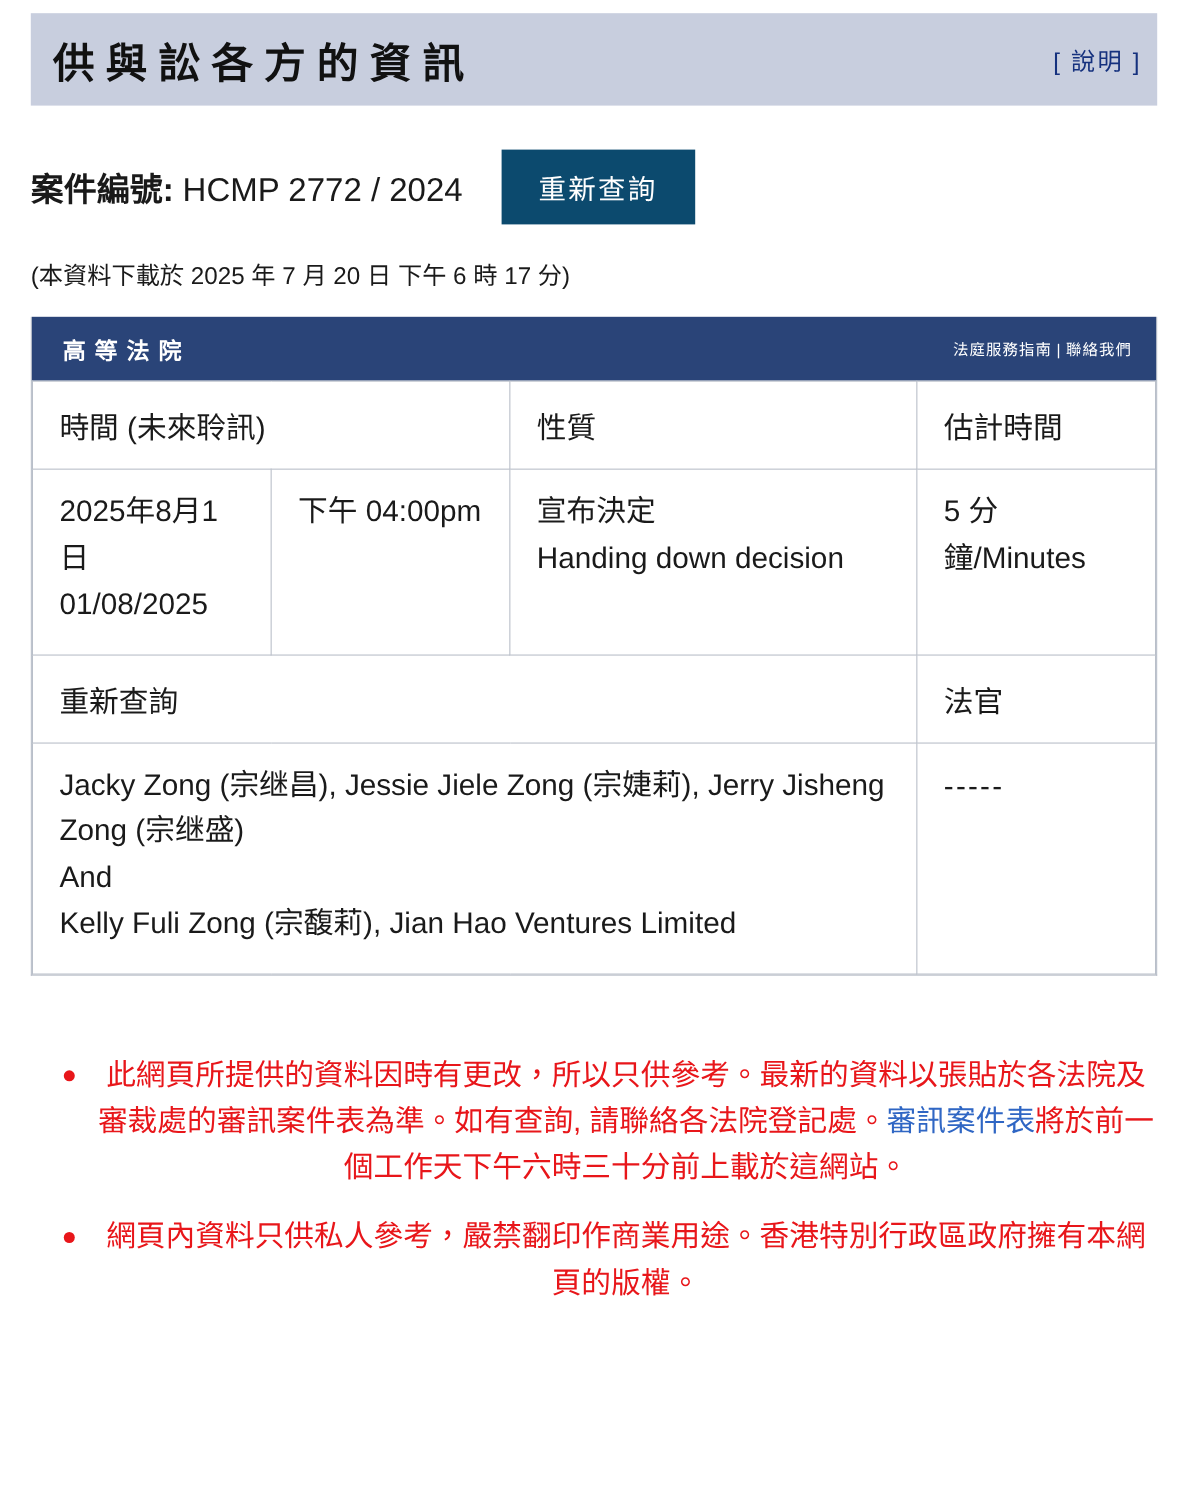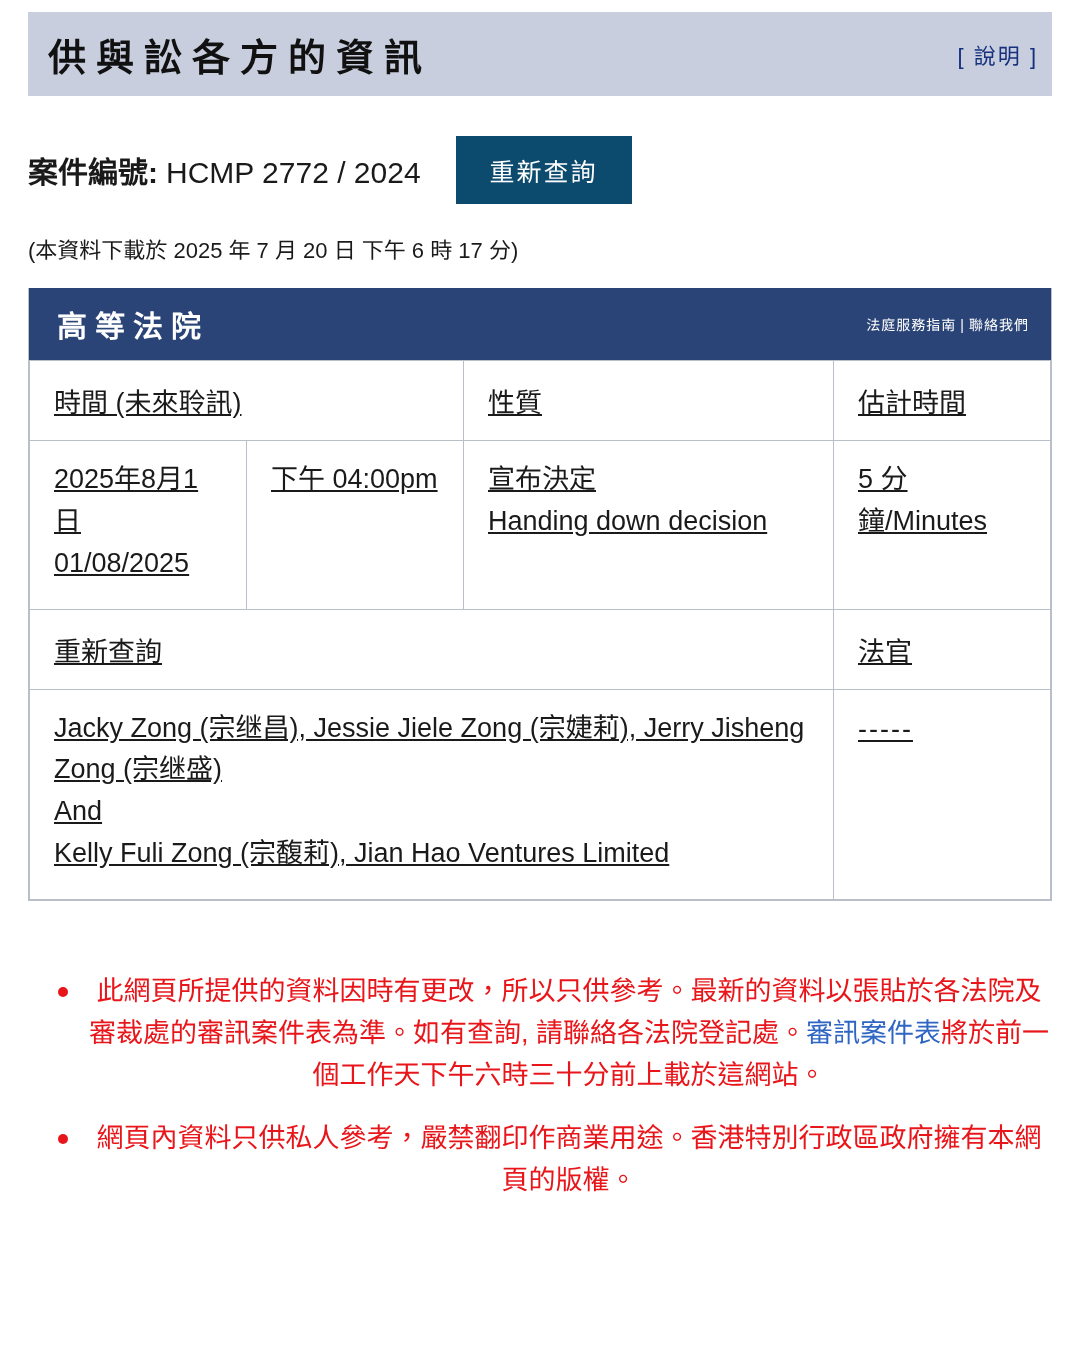--- a/index.html
+++ b/index.html
@@ -89,35 +89,34 @@
   }
   .court-header {
     background: #2a4478;
     color: #ffffff;
     display: flex;
     align-items: center;
     justify-content: space-between;
     padding: 14px 22px 14px 28px;
   }
   .court-header .court-name {
-    font-size: 30px;
+    font-size: 21px;
     font-weight: bold;
     letter-spacing: 8px;
   }
   .court-header .court-links {
     font-size: 14px;
     letter-spacing: 1px;
     white-space: nowrap;
   }
   .court-header .court-links .sep { padding: 0 4px; }
   table.listing {
     width: 100%;
     border-collapse: collapse;
     table-layout: fixed;
-    text-decoration: underline;
   }
   table.listing td, table.listing th {
     border: 1px solid #b9bfc9;
     vertical-align: top;
     text-align: left;
     font-weight: normal;
   }
   .hdr-cell {
     font-size: 27px;
     font-weight: bold;

